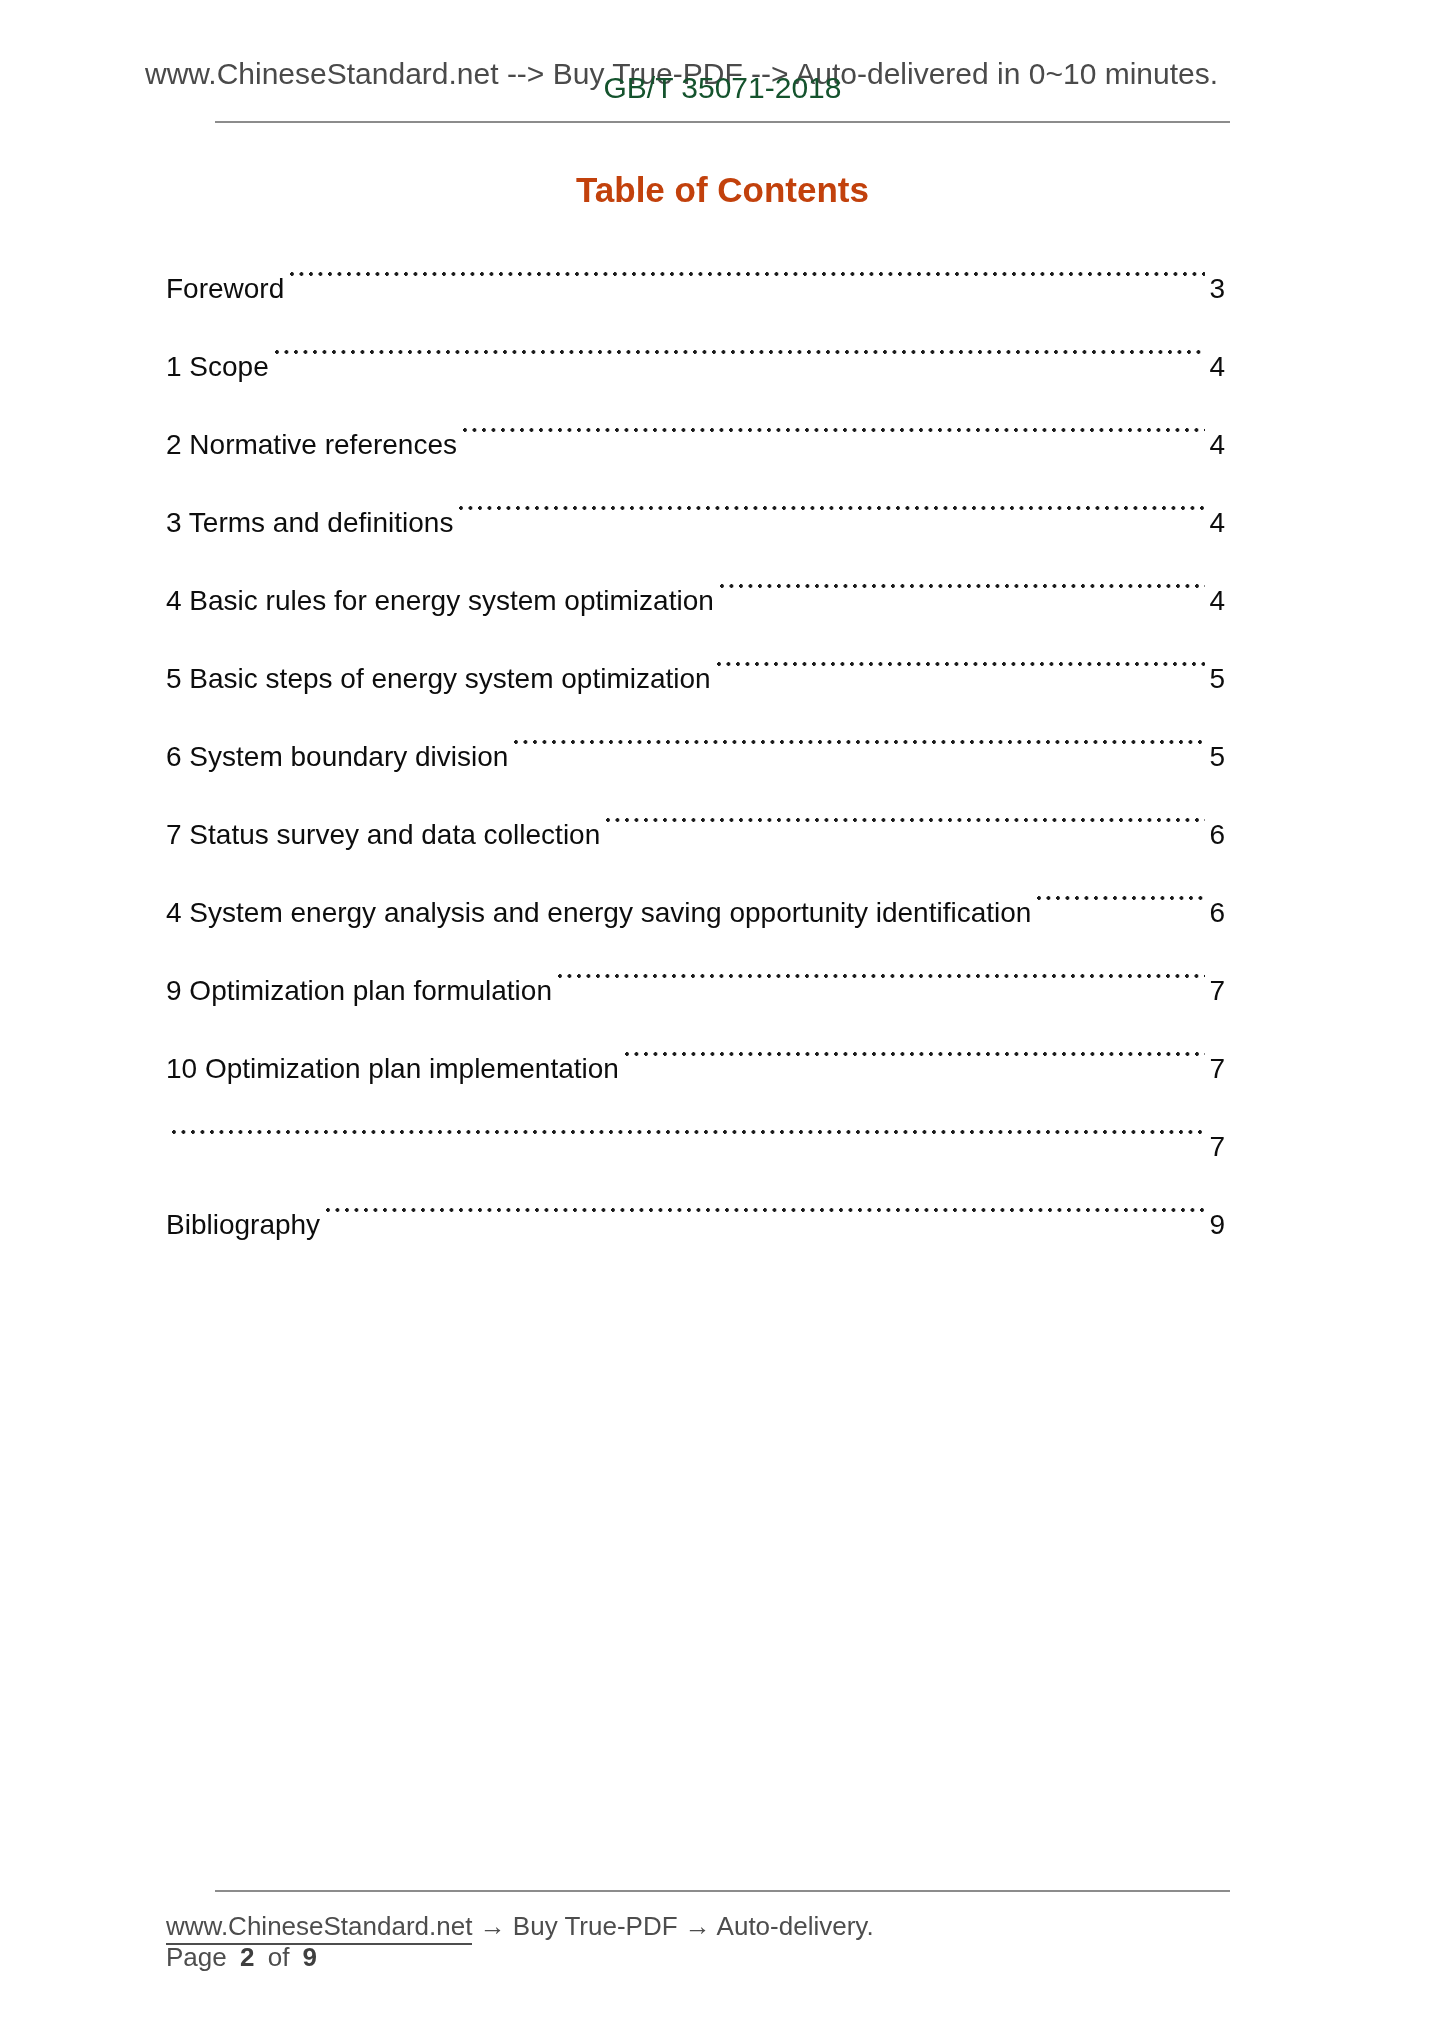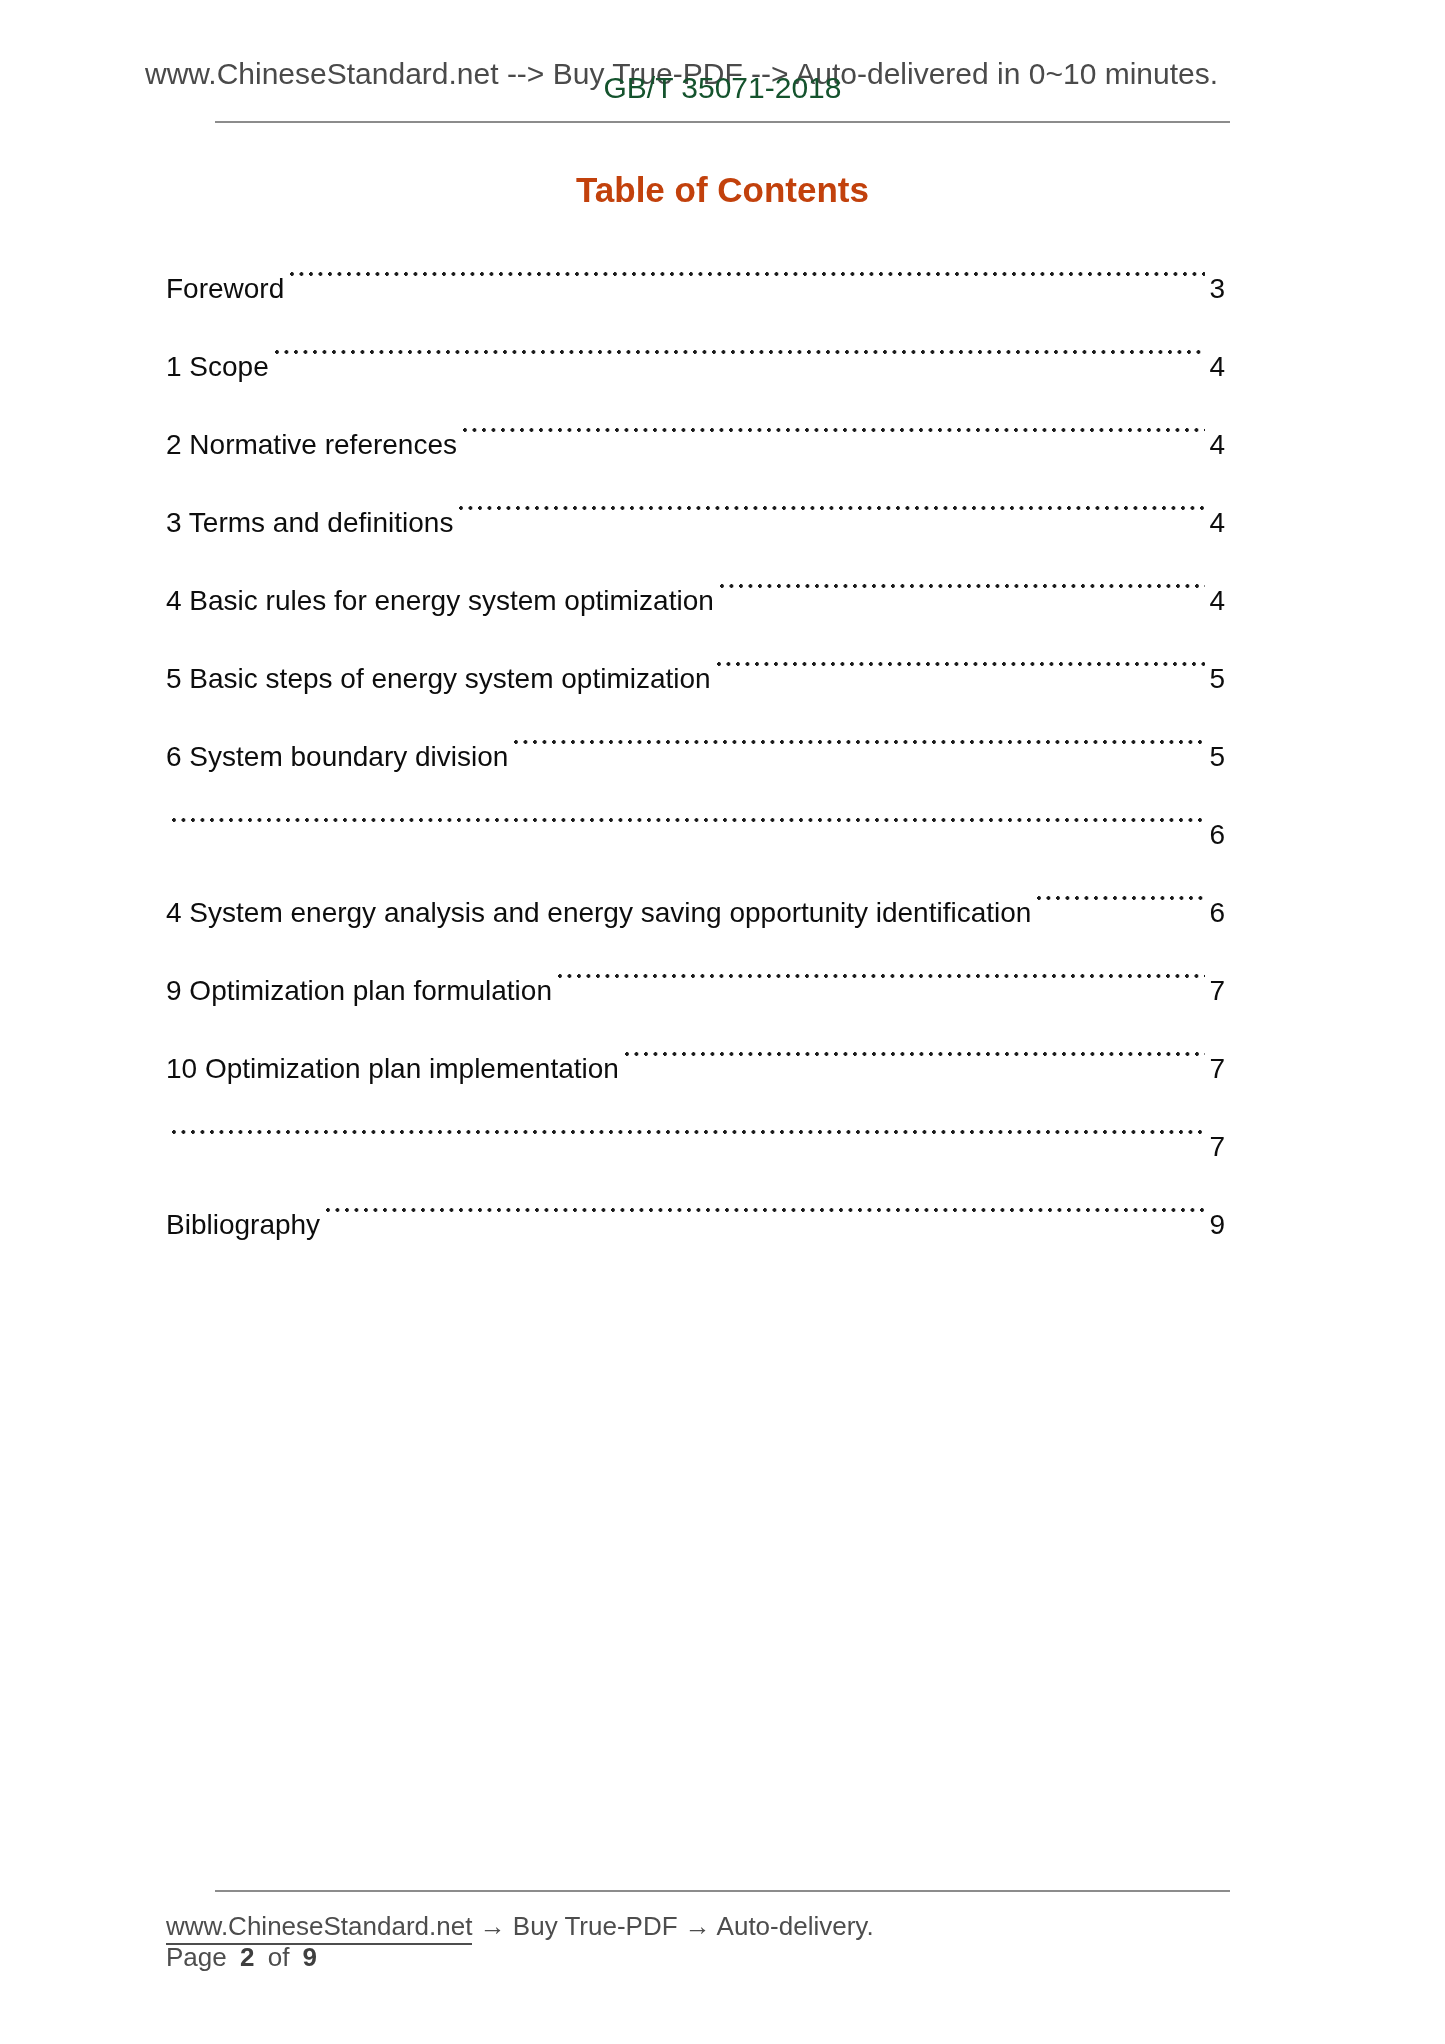--- a/index.html
+++ b/index.html
@@ -141,20 +141,21 @@
     <span class="toc-label">5 Basic steps of energy system optimization</span>
     <span class="toc-leader"></span>
     <span class="toc-page">5</span>
   </div>
     <div class="toc-row">
     <span class="toc-label">6 System boundary division</span>
     <span class="toc-leader"></span>
     <span class="toc-page">5</span>
   </div>
     <div class="toc-row">
+    <span class="toc-label">7 Status survey and data collection</span>
     <span class="toc-leader"></span>
     <span class="toc-page">6</span>
   </div>
     <div class="toc-row">
     <span class="toc-label">4 System energy analysis and energy saving opportunity identification</span>
     <span class="toc-leader"></span>
     <span class="toc-page">6</span>
   </div>
     <div class="toc-row">
     <span class="toc-label">9 Optimization plan formulation</span>

